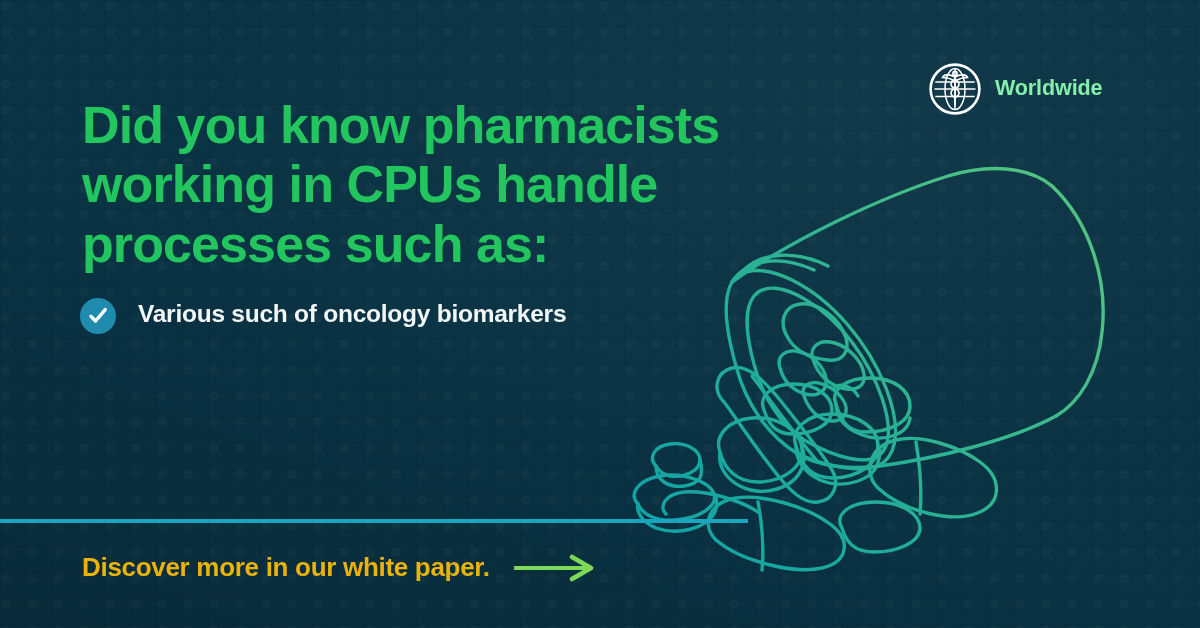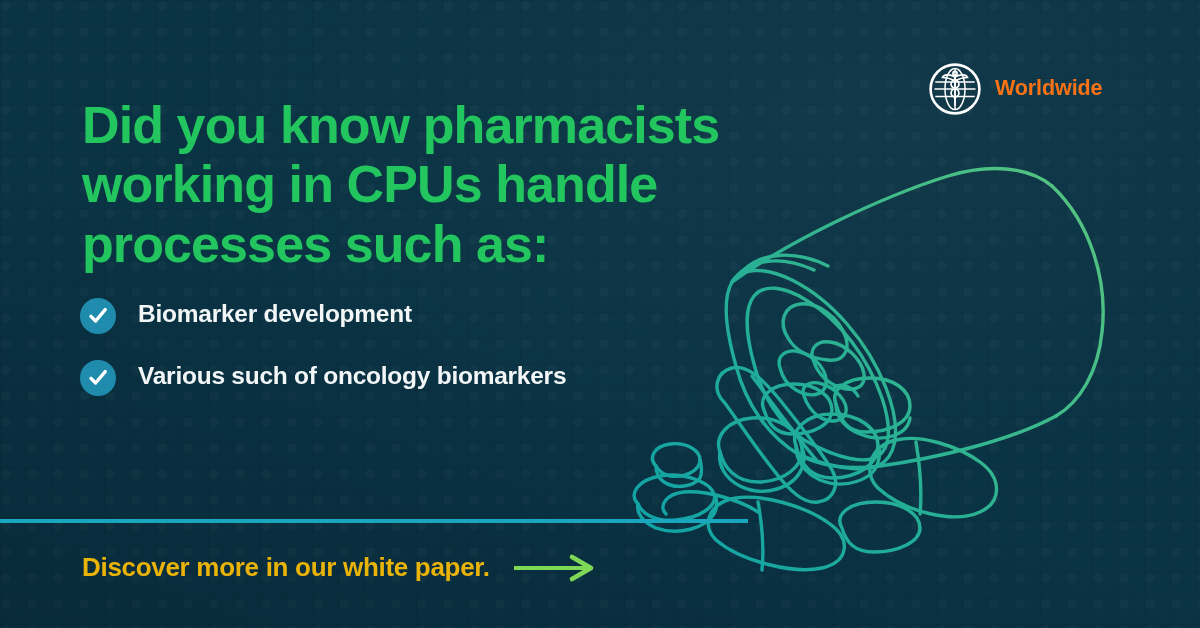--- a/index.html
+++ b/index.html
@@ -43,21 +43,21 @@
     pointer-events:none;
   }
 
   
   .logo {
     position:absolute; top:62px; left:928px;
     display:flex; align-items:center; gap:13px;
   }
   .logo-mark { width:54px; height:54px; flex:0 0 54px; display:block; }
   .logo-text {
-    color:#f97316;
+    color:#86efac;
     font-size:21.5px;
     font-weight:bold;
     line-height:1.17;
     letter-spacing:-0.1px;
     white-space:nowrap;
   }
 
   
   .headline {
     position:absolute; top:96px; left:82px;
@@ -239,28 +239,20 @@
     </svg>
     <div class="logo-text">
       <div>Worldwide</div>
     </div>
   </div>
 
   <h1 class="headline">Did you know pharmacists working in CPUs handle processes such as:</h1>
 
   <div class="bullets">
 
-    <div class="bullet">
-      <span class="check-badge">
-        <svg viewBox="0 0 22 22" xmlns="http://www.w3.org/2000/svg">
-          <path d="M4 11.4 L 8.6 16 L 18.2 4.6" fill="none" stroke="#ffffff" stroke-width="3.4" stroke-linecap="round" stroke-linejoin="round"></path>
-        </svg>
-      </span>
-      <span class="bullet-label">Biomarker development</span>
-    </div>
 
     <div class="bullet">
       <span class="check-badge">
         <svg viewBox="0 0 22 22" xmlns="http://www.w3.org/2000/svg">
           <path d="M4 11.4 L 8.6 16 L 18.2 4.6" fill="none" stroke="#ffffff" stroke-width="3.4" stroke-linecap="round" stroke-linejoin="round"></path>
         </svg>
       </span>
       <span class="bullet-label">Various such of oncology biomarkers</span>
     </div>
 

